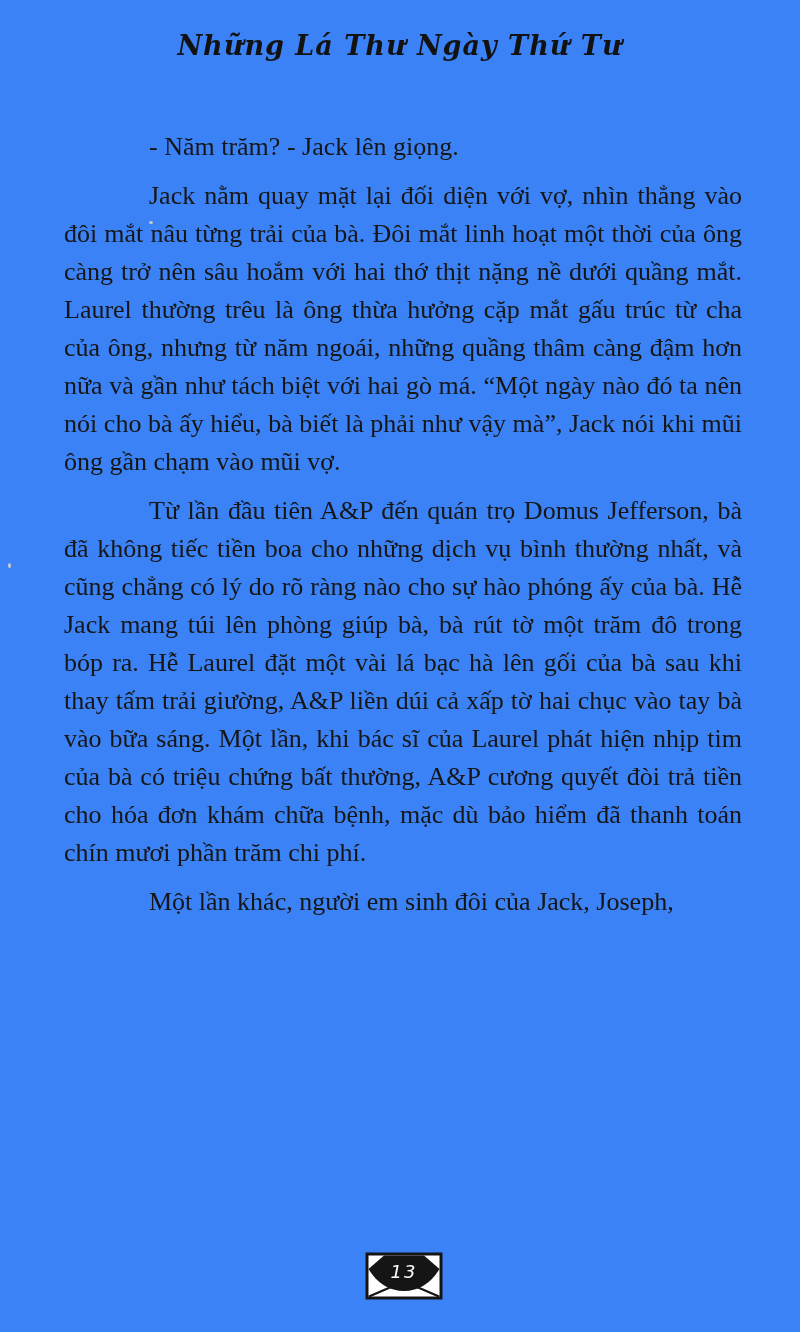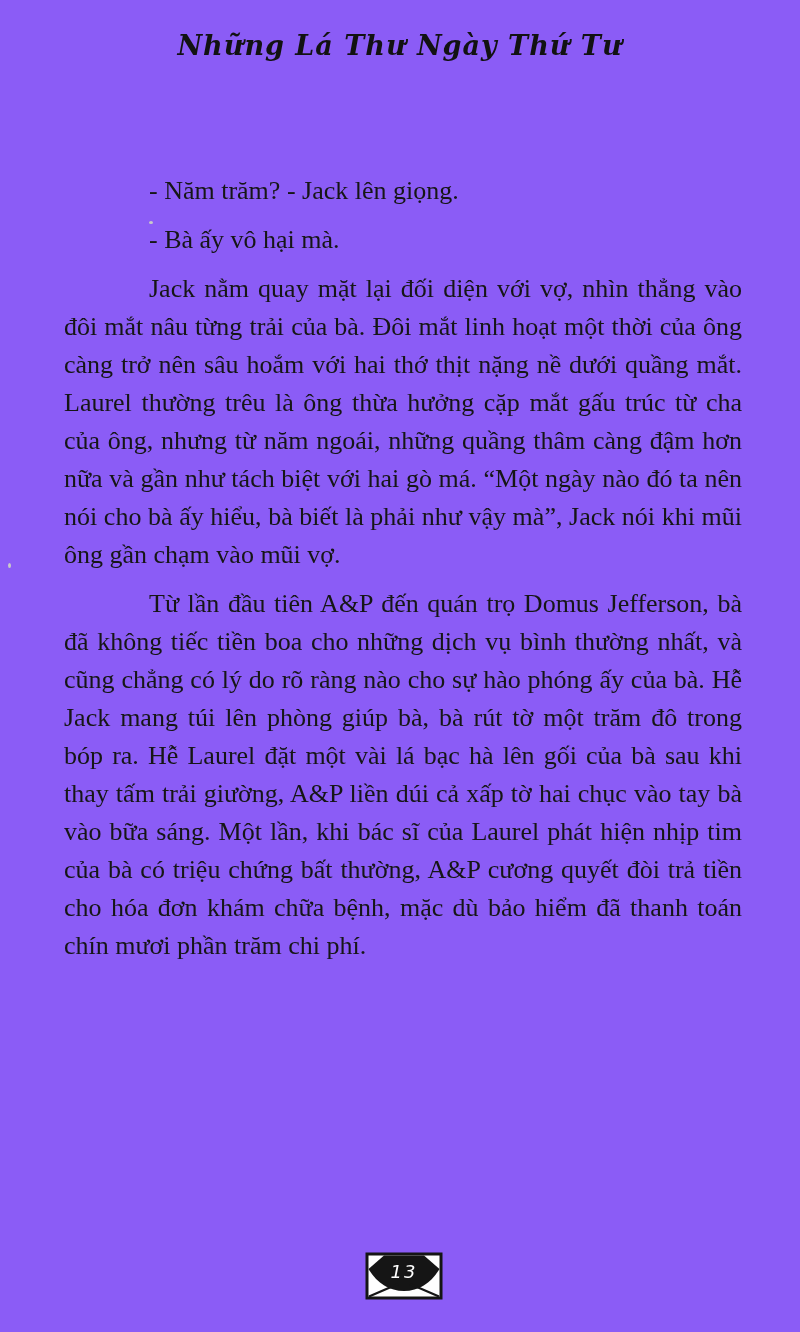--- a/index.html
+++ b/index.html
@@ -5,21 +5,21 @@
   html, body {
     margin: 0;
     padding: 0;
     background: #e8e8e8;
   }
   .page {
     position: relative;
     width: 800px;
     height: 1332px;
     margin: 0 auto;
-    background: #8b5cf6;
+    background: #3b82f6;
     color: #161616;
     font-family: "Liberation Serif", "DejaVu Serif", serif;
     overflow: hidden;
   }
   .running-header {
     position: absolute;
     top: 30px;
     left: 0;
     width: 100%;
     text-align: center;
@@ -28,21 +28,20 @@
     font-weight: 700;
     font-size: 27px;
     letter-spacing: 1px;
     color: #121212;
   }
   .body-text {
     position: absolute;
     top: 128px;
     left: 64px;
     width: 678px;
-    margin-top: 44px;
   }
   .body-text p {
     margin: 0 0 11px 0;
     font-size: 26px;
     line-height: 38px;
     text-align: justify;
     text-indent: 85px;
     color: #161616;
   }
   .page-number-ornament {
@@ -66,23 +65,23 @@
 </style>
 </head>
 <body>
 
 <div class="page">
 
   <div class="running-header">Những Lá Thư Ngày Thứ Tư</div>
 
   <div class="body-text">
     <p>- Năm trăm? -  Jack lên giọng.</p>
-    <p>- Bà ấy vô hại mà.</p>
     <p>Jack nằm quay mặt lại đối diện với vợ, nhìn thẳng vào đôi mắt nâu từng trải của bà. Đôi mắt linh hoạt một thời của ông càng trở nên sâu hoắm với hai thớ thịt nặng nề dưới quầng mắt. Laurel thường trêu là ông thừa hưởng cặp mắt gấu trúc từ cha của ông, nhưng từ năm ngoái, những quầng thâm càng đậm hơn nữa và gần như tách biệt với hai gò má. “Một ngày nào đó ta nên nói cho bà ấy hiểu, bà biết là phải như vậy mà”, Jack nói khi mũi ông gần chạm vào mũi vợ.</p>
     <p>Từ lần đầu tiên A&amp;P đến quán trọ Domus Jefferson, bà đã không tiếc tiền boa cho những dịch vụ bình thường nhất, và cũng chẳng có lý do rõ ràng nào cho sự hào phóng ấy của bà. Hễ Jack mang túi lên phòng giúp bà, bà rút tờ một trăm đô trong bóp ra. Hễ Laurel đặt một vài lá bạc hà lên gối của bà sau khi thay tấm trải giường, A&amp;P liền dúi cả xấp tờ hai chục vào tay bà vào bữa sáng. Một lần, khi bác sĩ của Laurel phát hiện nhịp tim của bà có triệu chứng bất thường, A&amp;P cương quyết đòi trả tiền cho hóa đơn khám chữa bệnh, mặc dù bảo hiểm đã thanh toán chín mươi phần trăm chi phí.</p>
+    <p>Một lần khác, người em sinh đôi của Jack, Joseph,</p>
   </div>
 
   <div class="page-number-ornament">
     <svg width="78" height="50" viewBox="0 0 78 50">
 
       <rect x="2" y="3" width="74" height="44" fill="#fefefe" stroke="#151515" stroke-width="3"></rect>
 
       <path d="M19,4.5 L59,4.5 L74.5,18 C66,32 54,40 39,40 C24,40 12,32 3.5,18 Z" fill="#151515"></path>
 
       <line x1="4" y1="45.5" x2="33" y2="33" stroke="#151515" stroke-width="2.2"></line>

